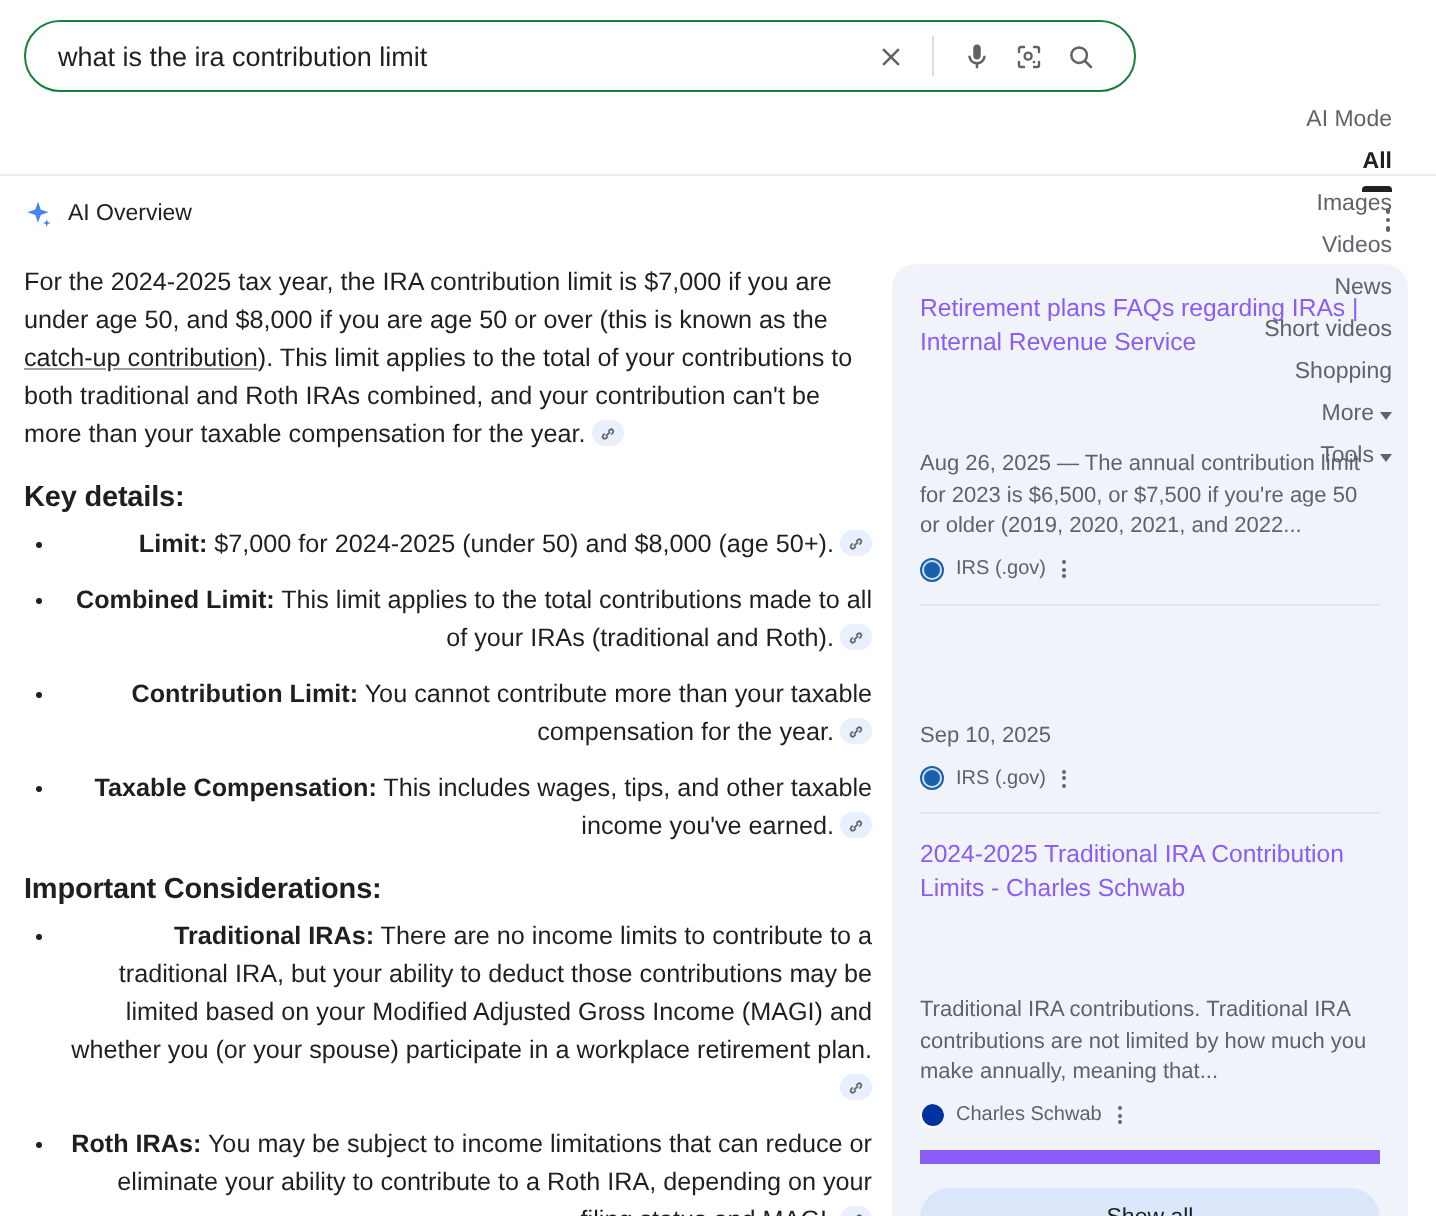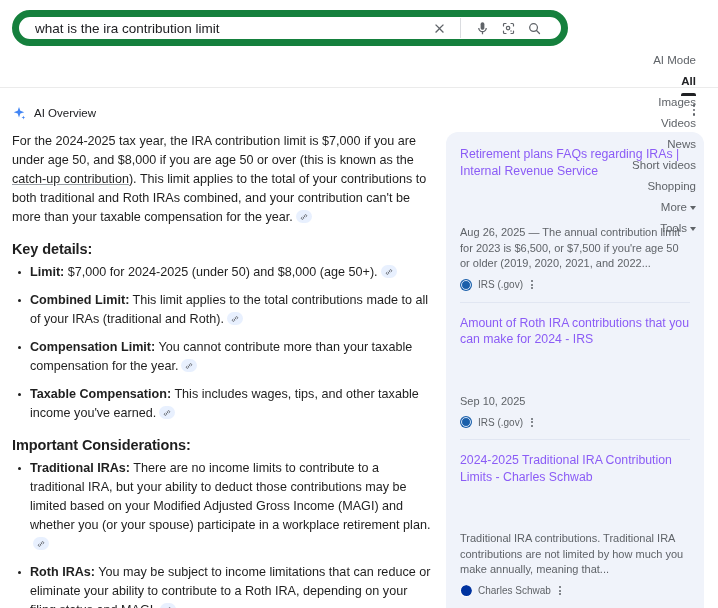--- a/index.html
+++ b/index.html
@@ -14,21 +14,21 @@
   }
 
   
   .searchbar-row {
     padding: 10px 12px 0 12px;
   }
   .searchbar {
     display: flex;
     align-items: center;
     height: 36px;
-    border: 7px solid #15803d;
+    border: 1px solid #15803d;
     border-radius: 24px;
     padding: 0 14px 0 16px;
     width: 556px;
     background: #fff;
   }
   .search-input {
     flex: 1;
     border: none;
     outline: none;
     font-size: 13.5px;
@@ -97,21 +97,21 @@
     position: relative;
   }
   .right-col {
     width: 258px;
     flex: none;
   }
 
   
   .ai-head {
     display: flex;
-    align-items: flex-end;
+    align-items: flex-start;
     justify-content: space-between;
     height: 20px;
     margin-bottom: 12px;
   }
   .ai-head-left { display: flex; align-items: center; gap: 8px; }
   .ai-label { font-size: 11.5px; color: #202124; font-weight: 500; }
   .kebab {
     display: flex; flex-direction: column; gap: 2px;
     align-items: center; justify-content: center;
     width: 20px; height: 20px; cursor: pointer;
@@ -131,21 +131,21 @@
     text-decoration-color: #9aa0a6;
     cursor: pointer;
   }
   h3.sec {
     font-size: 14.5px;
     font-weight: bold;
     color: #1f1f1f;
     margin: 14px 0 6px 0;
     letter-spacing: -0.1px;
   }
-  ul.bullets { list-style: none; margin: 0; padding: 0; }
+  ul.bullets { list-style: none; margin: 0; padding: 0; text-align: right; }
   ul.bullets > li {
     position: relative;
     padding-left: 18px;
     font-size: 12.6px;
     line-height: 19px;
     margin-bottom: 9px;
     color: #1f1f1f;
   }
   ul.bullets > li::before {
     content: "";
@@ -350,21 +350,21 @@
       <li>
         <span class="b">Combined Limit:</span><span> This limit applies to the total contributions made to all of your IRAs (traditional and Roth).</span><span class="cite">
             <svg width="8" height="8" viewBox="0 0 24 24" fill="none" stroke="#5f6368" stroke-width="2.6">
               <path d="M9.5 14.5l5-5" stroke-linecap="round"></path>
               <path d="M13 7.5l1.8-1.8a3.2 3.2 0 0 1 4.5 4.5L17.5 12" stroke-linecap="round"></path>
               <path d="M11 16.5l-1.8 1.8a3.2 3.2 0 0 1-4.5-4.5L6.5 12" stroke-linecap="round"></path>
             </svg>
           </span>
       </li>
       <li>
-        <span class="b">Compensation Limit:</span><span> You cannot contribute more than your taxable compensation for the year.</span><span class="cite">
+        <span class="b">Contribution Limit:</span><span> You cannot contribute more than your taxable compensation for the year.</span><span class="cite">
             <svg width="8" height="8" viewBox="0 0 24 24" fill="none" stroke="#5f6368" stroke-width="2.6">
               <path d="M9.5 14.5l5-5" stroke-linecap="round"></path>
               <path d="M13 7.5l1.8-1.8a3.2 3.2 0 0 1 4.5 4.5L17.5 12" stroke-linecap="round"></path>
               <path d="M11 16.5l-1.8 1.8a3.2 3.2 0 0 1-4.5-4.5L6.5 12" stroke-linecap="round"></path>
             </svg>
           </span>
       </li>
       <li>
         <span class="b">Taxable Compensation:</span><span> This includes wages, tips, and other taxable income you've earned.</span><span class="cite">
             <svg width="8" height="8" viewBox="0 0 24 24" fill="none" stroke="#5f6368" stroke-width="2.6">
@@ -420,21 +420,20 @@
           <span>IRS (.gov)</span>
           <span class="card-kebab">
               <i></i>
               <i></i>
               <i></i>
             </span>
         </div>
       </div>
 
       <div class="card">
-        <div class="card-title">Amount of Roth IRA contributions that you can make for 2024 - IRS</div>
         <div class="card-snip">Sep 10, 2025</div>
         <div class="card-src">
           <span class="favicon fav-irs"></span>
           <span>IRS (.gov)</span>
           <span class="card-kebab">
               <i></i>
               <i></i>
               <i></i>
             </span>
         </div>

